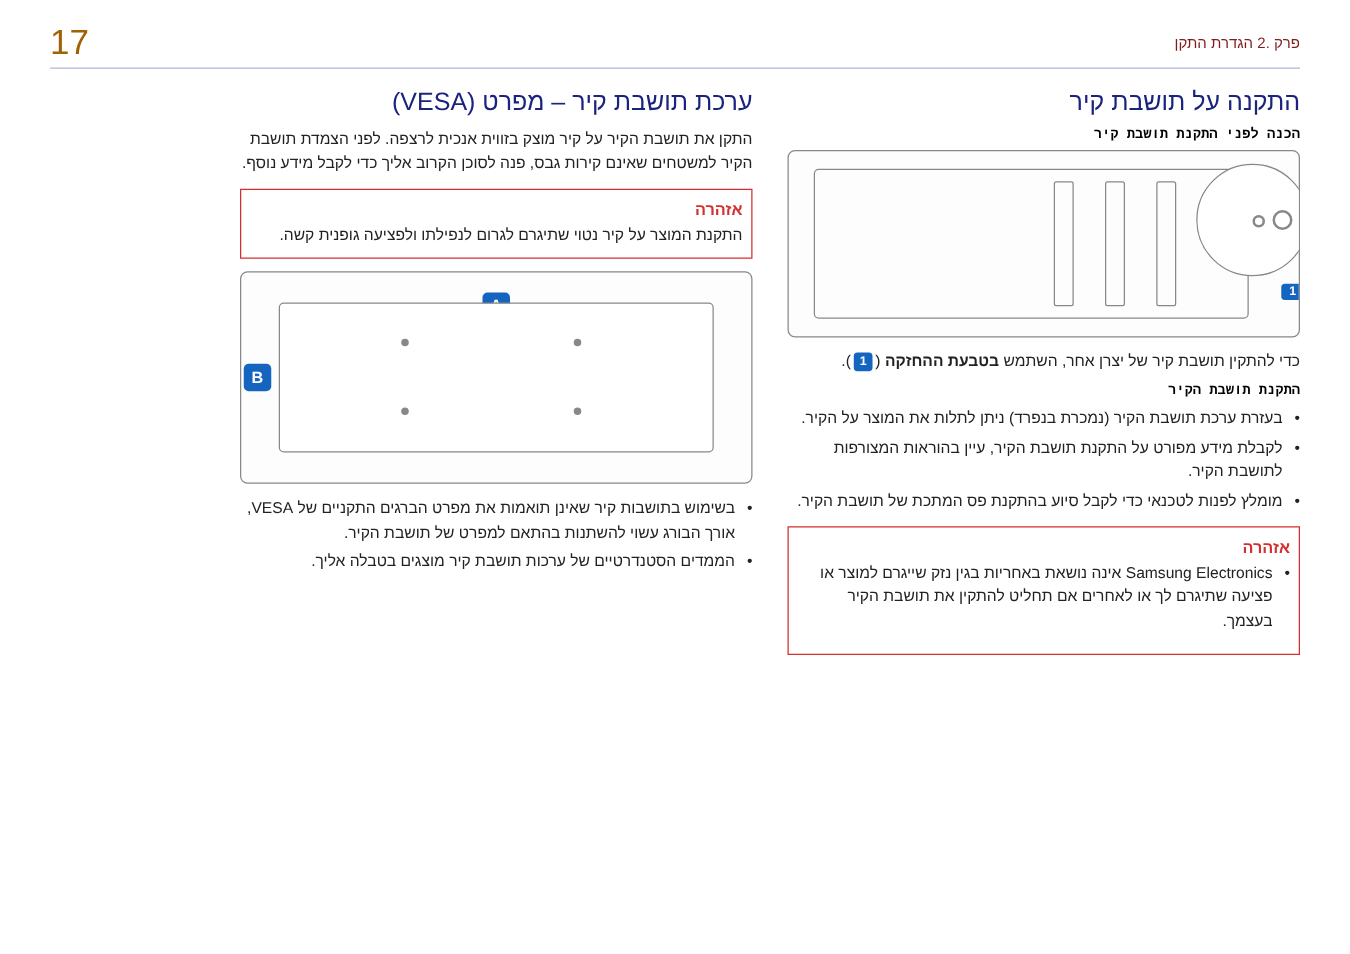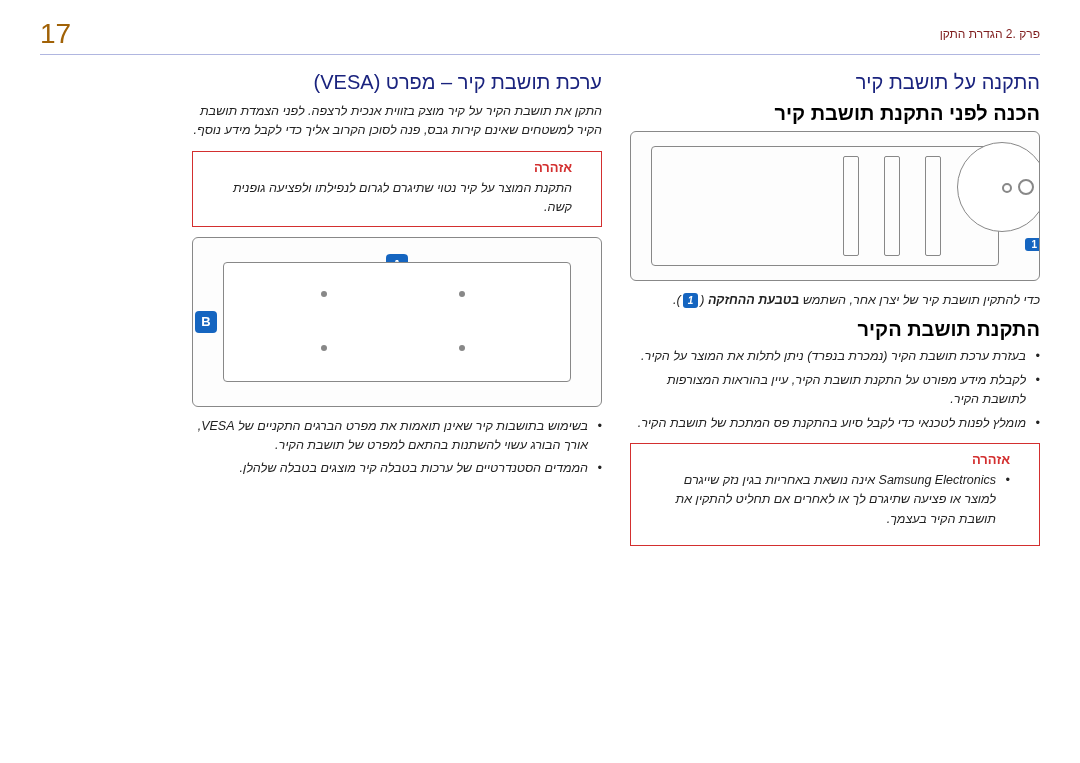--- a/index.html
+++ b/index.html
@@ -41,45 +41,45 @@
     width: 410px;
   }
   .h2 {
     color: #1a237e;
     font-size: 20px;
     font-weight: 400;
     margin-bottom: 8px;
   }
   .h3 {
     color: #000;
-    font-size: 20px;
+    font-size: 11px;
     font-weight: 700;
     margin: 8px 0 6px;
+    font-family: Liberation Mono, monospace;
   }
   p, li {
     font-size: 12.5px;
     line-height: 1.55;
     color: #222;
-    font-style: italic;
   }
   ul { list-style: none; margin: 4px 0 8px; }
   ul li {
     position: relative;
     padding-right: 14px;
     margin-bottom: 4px;
   }
   ul li::before {
     content: "•";
     position: absolute;
     right: 0;
     top: 0;
   }
   .warning-box {
     border: 1px solid #d32f2f;
-    padding: 8px 29px;
+    padding: 8px 7px;
     margin: 10px 0;
   }
   .warning-title {
     color: #d32f2f;
     font-size: 13px;
     font-weight: 700;
     margin-bottom: 4px;
   }
   .diagram {
     border: 1px solid #888;
@@ -237,17 +237,17 @@
       <div class="tv-front">
         <div class="dot d1"></div>
         <div class="dot d2"></div>
         <div class="dot d3"></div>
         <div class="dot d4"></div>
       </div>
     </div>
 
     <ul>
       <li>בשימוש בתושבות קיר שאינן תואמות את מפרט הברגים התקניים של VESA, אורך הבורג עשוי להשתנות בהתאם למפרט של תושבת הקיר.</li>
-      <li>הממדים הסטנדרטיים של ערכות בטבלה קיר מוצגים בטבלה שלהלן.</li>
+      <li>הממדים הסטנדרטיים של ערכות תושבת קיר מוצגים בטבלה אליך.</li>
     </ul>
   </div>
 
 </div>
 
 </body></html>

